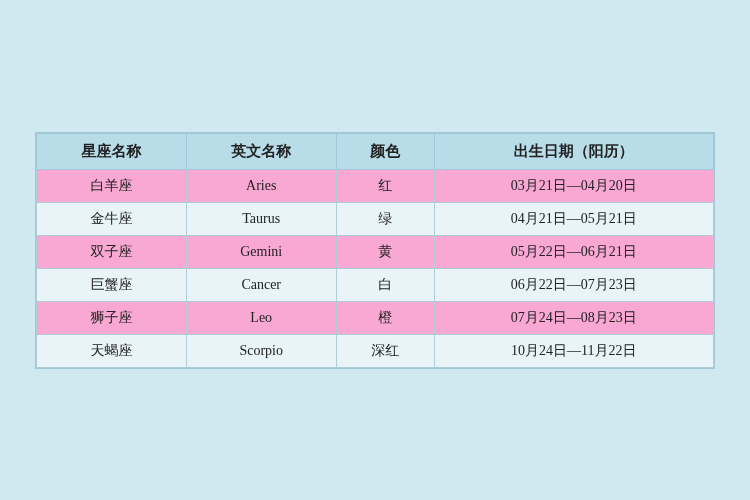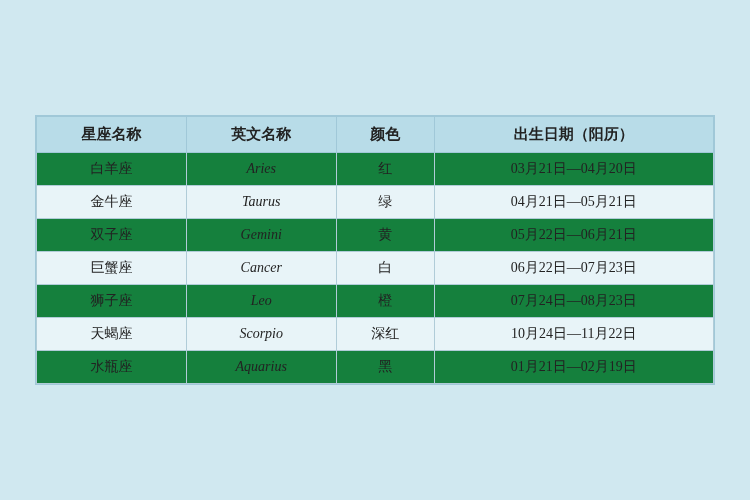--- a/index.html
+++ b/index.html
@@ -36,37 +36,36 @@
     thead th {
       border: 1px solid #a0c8d8;
       padding: 8px 10px;
       text-align: center;
       font-size: 15px;
       font-weight: bold;
       color: #222;
     }
 
     tbody tr {
-      background-color: #15803d;
+      background-color: #f9a8d4;
     }
 
     tbody tr:nth-child(even) {
       background-color: #e8f4f8;
     }
 
     tbody td {
       border: 1px solid #b0ccd8;
       padding: 7px 12px;
       text-align: center;
       font-size: 14px;
       color: #222;
     }
 
     tbody td:nth-child(2) {
-      font-style: italic;
     }
   </style>
 </head>
 <body>
 
 <div class="table-container">
   <table>
     <thead>
       <tr>
       <th>星座名称</th>
@@ -105,21 +104,15 @@
           <td>Leo</td>
           <td>橙</td>
           <td>07月24日—08月23日</td>
         </tr>
         <tr>
           <td>天蝎座</td>
           <td>Scorpio</td>
           <td>深红</td>
           <td>10月24日—11月22日</td>
         </tr>
-        <tr>
-          <td>水瓶座</td>
-          <td>Aquarius</td>
-          <td>黑</td>
-          <td>01月21日—02月19日</td>
-        </tr>
       </tbody>
   </table>
 </div>
 
 </body></html>

